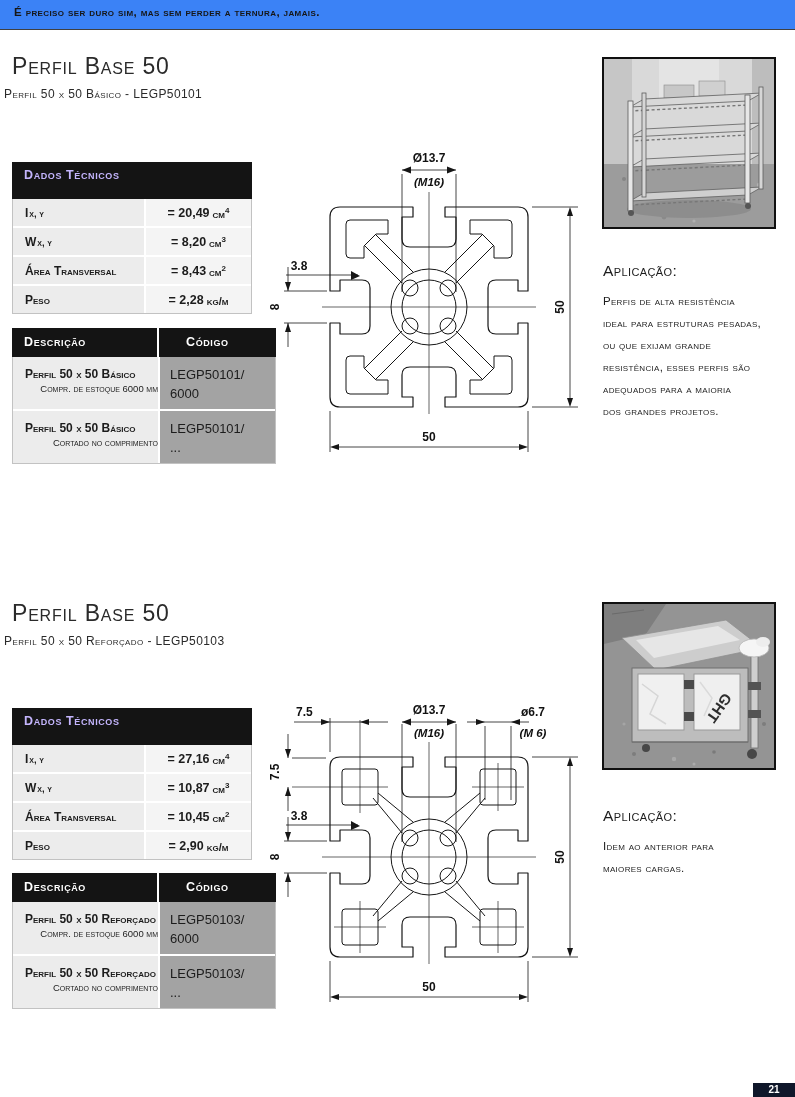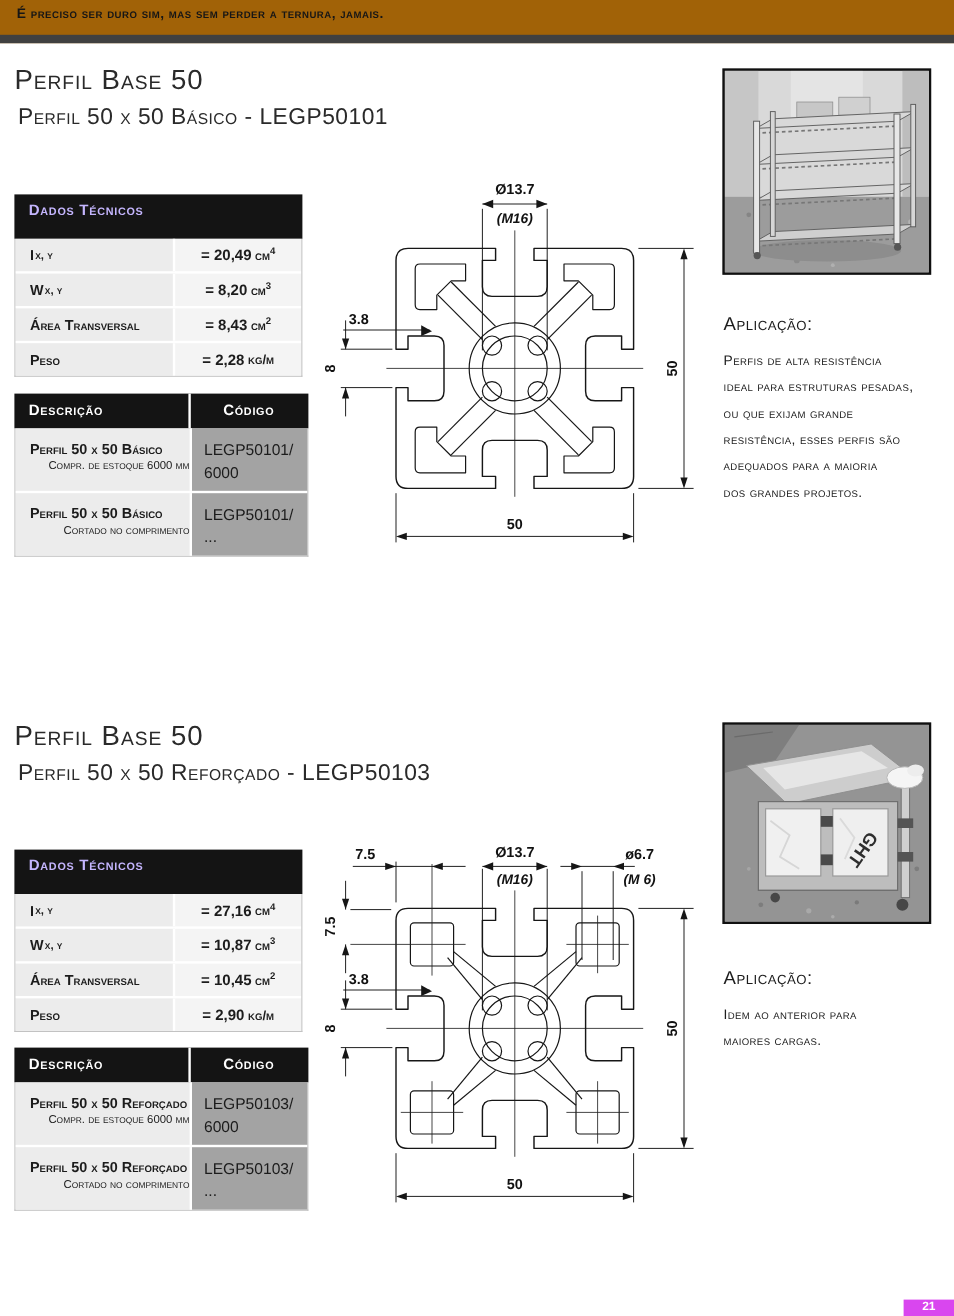--- a/index.html
+++ b/index.html
@@ -1,45 +1,45 @@
 <!DOCTYPE html>
 <html><head>
 <meta charset="utf-8">
 <style>
   html,body{margin:0;padding:0;background:#ffffff;}
   .page{position:relative;width:795px;height:1097px;background:#ffffff;overflow:hidden;
         font-family:"Liberation Sans",sans-serif;color:#1c1c1c;}
   .sc{font-variant:small-caps;}
 
   
-  .banner{position:absolute;left:0;top:0;width:795px;height:29px;background:#a16207;
-          border-bottom:7px solid #404040;}
+  .banner{position:absolute;left:0;top:0;width:795px;height:29px;background:#3b82f6;
+          border-bottom:1px solid #404040;}
   .banner span{position:absolute;left:14px;top:6px;font-size:11.5px;font-weight:bold;
                letter-spacing:.4px;color:#161616;}
 
   
   .title{position:absolute;left:12px;font-size:23px;letter-spacing:.8px;color:#2a2a2a;}
-  .subtitle{position:absolute;left:15px;font-size:19px;letter-spacing:.4px;color:#2a2a2a;}
+  .subtitle{position:absolute;left:4px;font-size:12px;letter-spacing:.4px;color:#2a2a2a;}
 
   
   .ttable{position:absolute;left:12px;width:240px;}
   .ttable .hd{background:#141414;color:#c4b5fd;height:37px;line-height:27px;padding-left:12px;
               font-size:12.5px;font-weight:bold;letter-spacing:.6px;}
   .ttable .rw{display:flex;height:27px;border-top:2px solid #fff;}
   .ttable .lc{width:119px;background:#ececec;border-right:2px solid #fff;display:flex;
               align-items:center;padding-left:12px;font-size:12px;font-weight:600;}
   .ttable .vc{flex:1;background:#f4f4f4;display:flex;align-items:center;justify-content:center;
               font-size:12.5px;font-weight:600;}
   .ttable .sub{font-size:9.5px;margin-left:1px;position:relative;top:1px;}
   .ttable .unit{font-size:11px;margin-left:3px;}
   .ttable sup{font-size:8px;vertical-align:super;}
   .ttable .body{border:1px solid #c2c2c2;border-top:none;}
 
   
-  .dtable{position:absolute;left:12px;width:245px;}
+  .dtable{position:absolute;left:12px;width:264px;}
   .dtable .hd{display:flex;background:#141414;color:#fff;height:29px;line-height:29px;
               font-size:12.5px;font-weight:bold;letter-spacing:.6px;}
   .dtable .hd .c1{width:133px;padding-left:12px;border-right:2px solid #fff;}
   .dtable .hd .c2{flex:1;padding-left:27px;}
   .dtable .rw{display:flex;height:52px;border-top:2px solid #fff;}
   .dtable .dc{width:133px;background:#ececec;border-right:2px solid #fff;padding:9px 0 0 12px;}
   .dtable .cc{flex:1;background:#a3a3a3;padding:8px 0 0 10px;font-size:13px;line-height:19px;}
   .dtable .l1{font-size:12px;font-weight:600;line-height:16px;}
   .dtable .l2{font-size:9.5px;line-height:14px;color:#222;text-align:right;}
   .dtable .body{border:1px solid #c2c2c2;border-top:none;}
@@ -57,21 +57,21 @@
 
   
   .photo{position:absolute;border:2px solid #101010;background:#bfbfbf;}
 
   
   .apph{position:absolute;left:603px;font-size:15.5px;letter-spacing:.4px;}
   .appt{position:absolute;left:603px;width:186px;font-size:11.5px;letter-spacing:.3px;
         line-height:22px;color:#1d1d1d;}
 
   
-  .pagenum{position:absolute;right:0;bottom:0;width:42px;height:14px;background:#d946ef;
+  .pagenum{position:absolute;right:0;bottom:0;width:42px;height:14px;background:#0f172a;
            color:#fff;font-size:10px;font-weight:bold;text-align:center;line-height:13px;}
 </style>
 </head>
 <body>
 
 <div class="page">
 
   <div class="banner">
     <span class="sc">É preciso ser duro sim, mas sem perder a ternura, jamais.</span>
   </div>

